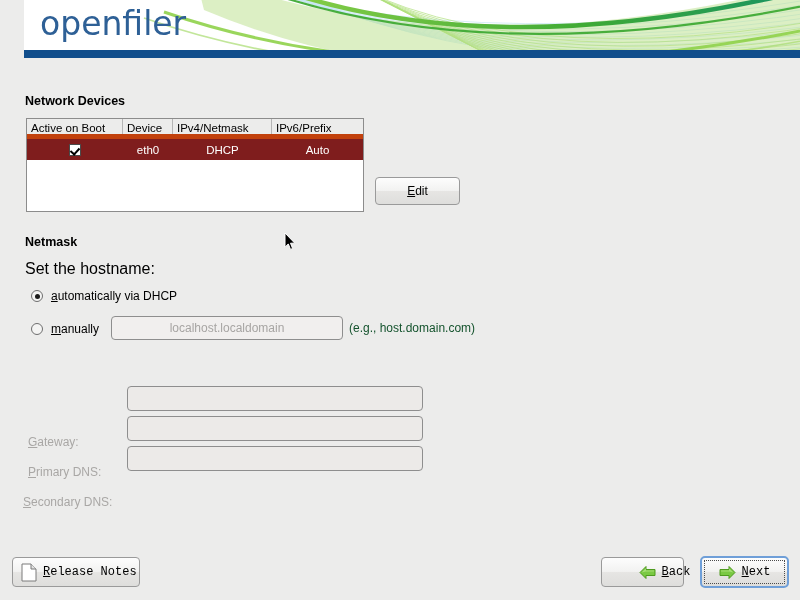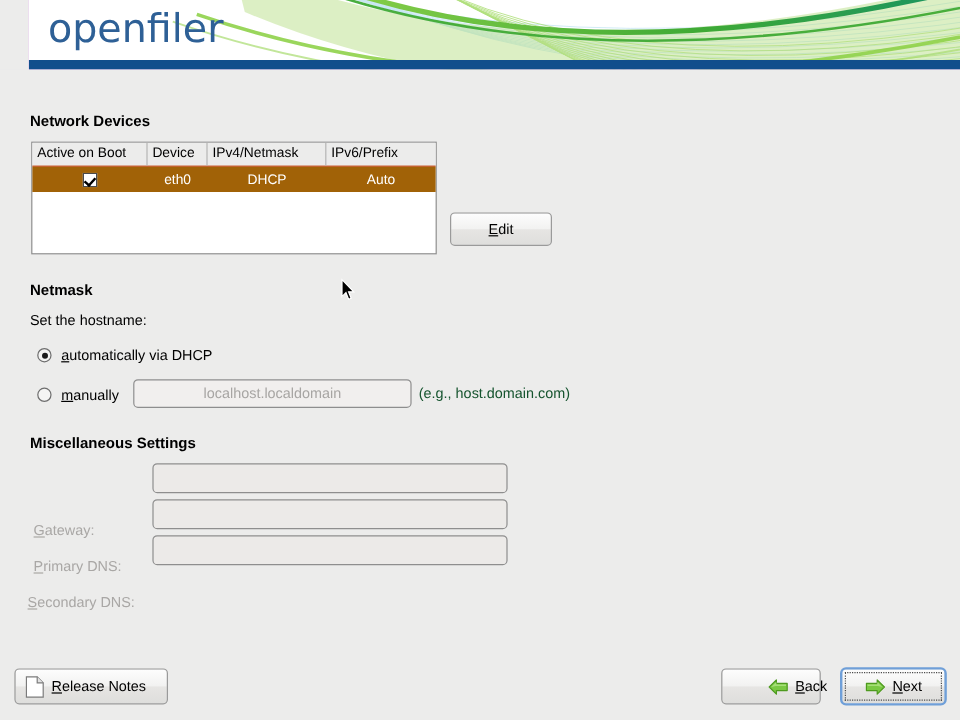--- a/index.html
+++ b/index.html
@@ -83,21 +83,21 @@
     width: 338px;
     height: 94px;
     background: #ffffff;
     border: 1px solid #8c8c8c;
     box-sizing: border-box;
   }
   #net-thead {
     display: flex;
     height: 20px;
     background: #ececeb;
-    border-bottom: 1px solid #c2410c;
+    border-bottom: 5px solid #c2410c;
     box-sizing: border-box;
   }
   #net-thead .th {
     font-size: 11.5px;
     line-height: 19px;
     color: #000;
     padding: 0 4px;
     box-sizing: border-box;
     border-right: 1px solid #b5b5b5;
     white-space: nowrap;
@@ -105,21 +105,21 @@
   }
   #net-thead .th:last-child { border-right: none; }
   .th-c0 { width: 96px; }
   .th-c1 { width: 50px; }
   .th-c2 { width: 99px; }
   .th-c3 { width: 91px; }
 
   #net-row {
     display: flex;
     height: 21px;
-    background: #a16207;
+    background: #7f1d1d;
     color: #ffffff;
     align-items: center;
   }
   #net-row .td {
     font-size: 11.5px;
     text-align: center;
     box-sizing: border-box;
     white-space: nowrap;
     overflow: hidden;
   }
@@ -170,21 +170,21 @@
     width: 85px;
     height: 28px;
   }
 
   
   #host-title { left: 25px; top: 177px; }
   #set-host-label {
     position: absolute;
     left: 25px;
     top: 202px;
-    font-size: 12px;
+    font-size: 16px;
   }
 
   .radio-row {
     position: absolute;
     display: flex;
     align-items: center;
   }
   #radio-auto { left: 31px; top: 231px; }
   #radio-man  { left: 31px; top: 264px; }
 
@@ -285,21 +285,21 @@
   #next-inner {
     position: absolute;
     left: 2px; top: 2px; right: 2px; bottom: 2px;
     border: 1px dotted #4c4c4c;
     display: flex;
     align-items: center;
     justify-content: center;
   }
 
   .btn-ico { flex: 0 0 auto; display: block; }
-  .btn-txt { margin-left: 6px; white-space: nowrap; }
+  .btn-txt { margin-left: 6px; white-space: nowrap; font-family: Liberation Mono, monospace; }
 
   
   .mn { text-decoration: underline; }
 
   
   #cursor {
     position: absolute;
     left: 284px;
     top: 232px;
     width: 12px;
@@ -412,21 +412,20 @@
   <div class="radio-row" id="radio-man">
     <span class="radio"></span>
     <span class="radio-label"><span class="mn">m</span><span>anually</span></span>
   </div>
 
   <div class="txtinput" id="hostname-input">
     <span>localhost.localdomain</span>
   </div>
   <div id="hostname-eg">(e.g., host.domain.com)</div>
 
-  <div class="section-title" id="misc-title">Miscellaneous Settings</div>
 
   <div class="misc-label" id="lbl-gateway"><span class="mn">G</span><span>ateway:</span></div>
   <div class="txtinput" id="in-gateway">
     <span></span>
   </div>
 
   <div class="misc-label" id="lbl-pdns"><span class="mn">P</span><span>rimary DNS:</span></div>
   <div class="txtinput" id="in-pdns">
     <span></span>
   </div>

